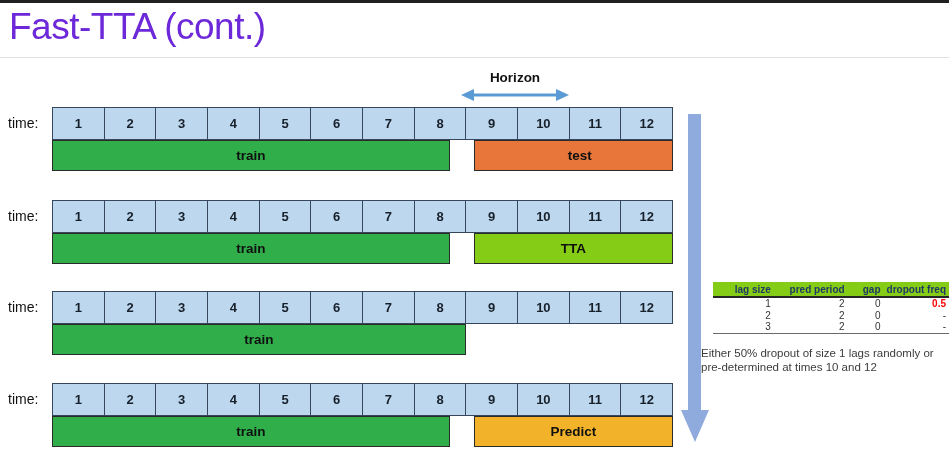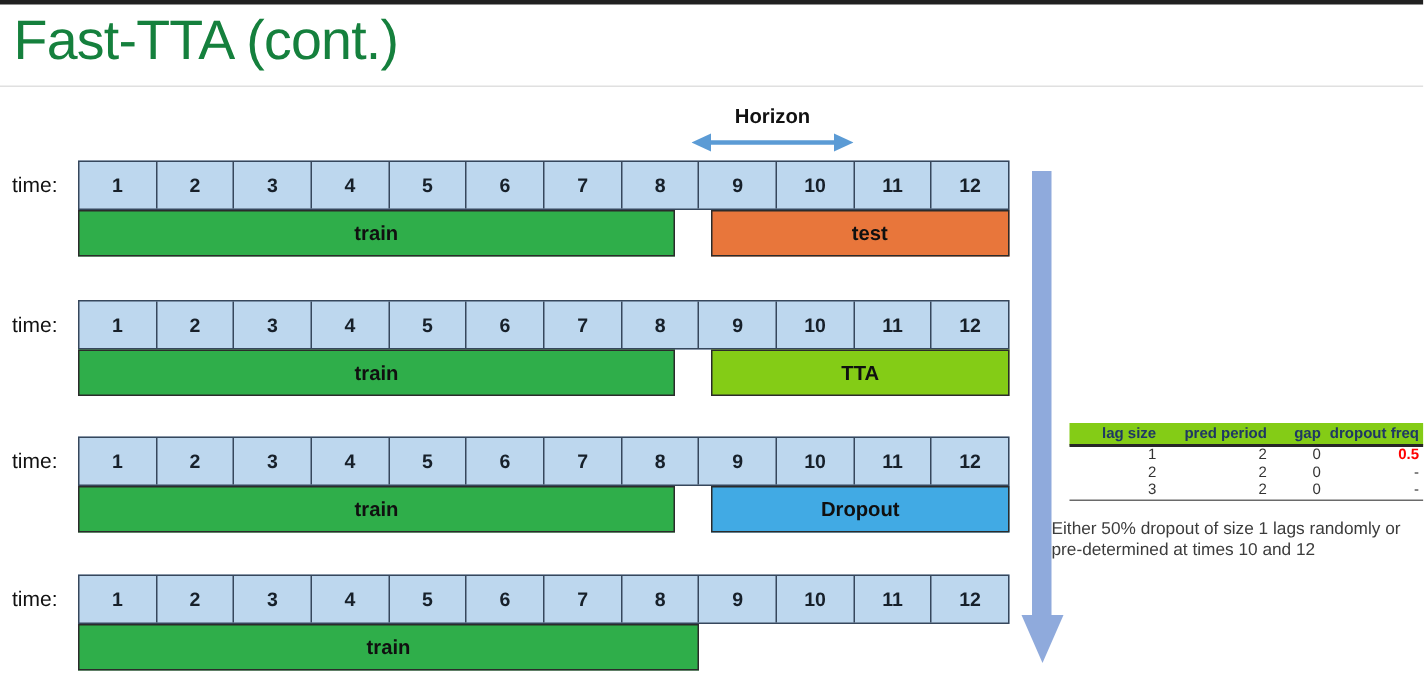--- a/index.html
+++ b/index.html
@@ -3,21 +3,21 @@
 <meta charset="utf-8">
 <style>
   html,body{margin:0;padding:0;background:#fff;}
   *{box-sizing:border-box;}
   .page{
     position:relative;width:949px;height:464px;background:#ffffff;
     font-family:"Liberation Sans", sans-serif;overflow:hidden;
   }
   .top-edge{position:absolute;left:0;top:0;width:949px;height:3px;background:#202020;}
   .title{
-    position:absolute;left:9px;top:6px;font-size:37px;color:#15803d;
+    position:absolute;left:9px;top:6px;font-size:37px;color:#6d28d9;
     letter-spacing:-0.5px;white-space:nowrap;
   }
   .title-divider{position:absolute;left:0;top:57px;width:949px;height:1px;background:#e0e0e0;}
 
   
   .horizon-label{
     position:absolute;left:461px;top:70px;width:108px;text-align:center;
     font-size:13.5px;font-weight:bold;color:#111;
   }
   .horizon-arrow{position:absolute;left:461px;top:88px;width:108px;height:14px;}
@@ -140,21 +140,20 @@
         <div class="cell">6</div>
         <div class="cell">7</div>
         <div class="cell">8</div>
         <div class="cell">9</div>
         <div class="cell">10</div>
         <div class="cell">11</div>
         <div class="cell">12</div>
       </div>
     <div class="bars">
       <div class="bar train" style="background: rgb(47, 174, 74);">train</div>
-      <div class="bar right" style="background: rgb(65, 170, 228);">Dropout</div>
     </div>
   </div>
 
   <div class="trow" style="top:383px">
     <span class="time-label">time:</span>
     <div class="strip" style="background: rgb(189, 215, 238);">
       <div class="cell">1</div>
     <div class="cell">2</div>
         <div class="cell">3</div>
         <div class="cell">4</div>
@@ -162,20 +161,21 @@
         <div class="cell">6</div>
         <div class="cell">7</div>
         <div class="cell">8</div>
         <div class="cell">9</div>
         <div class="cell">10</div>
         <div class="cell">11</div>
         <div class="cell">12</div>
       </div>
     <div class="bars">
       <div class="bar train" style="background: rgb(47, 174, 74);">train</div>
+      <div class="bar right" style="background: rgb(242, 179, 43);">Predict</div>
     </div>
   </div>
 
   <div class="flow-arrow">
     <div class="shaft"></div>
     <div class="head"></div>
   </div>
 
   <table class="side-table">
     <colgroup>

